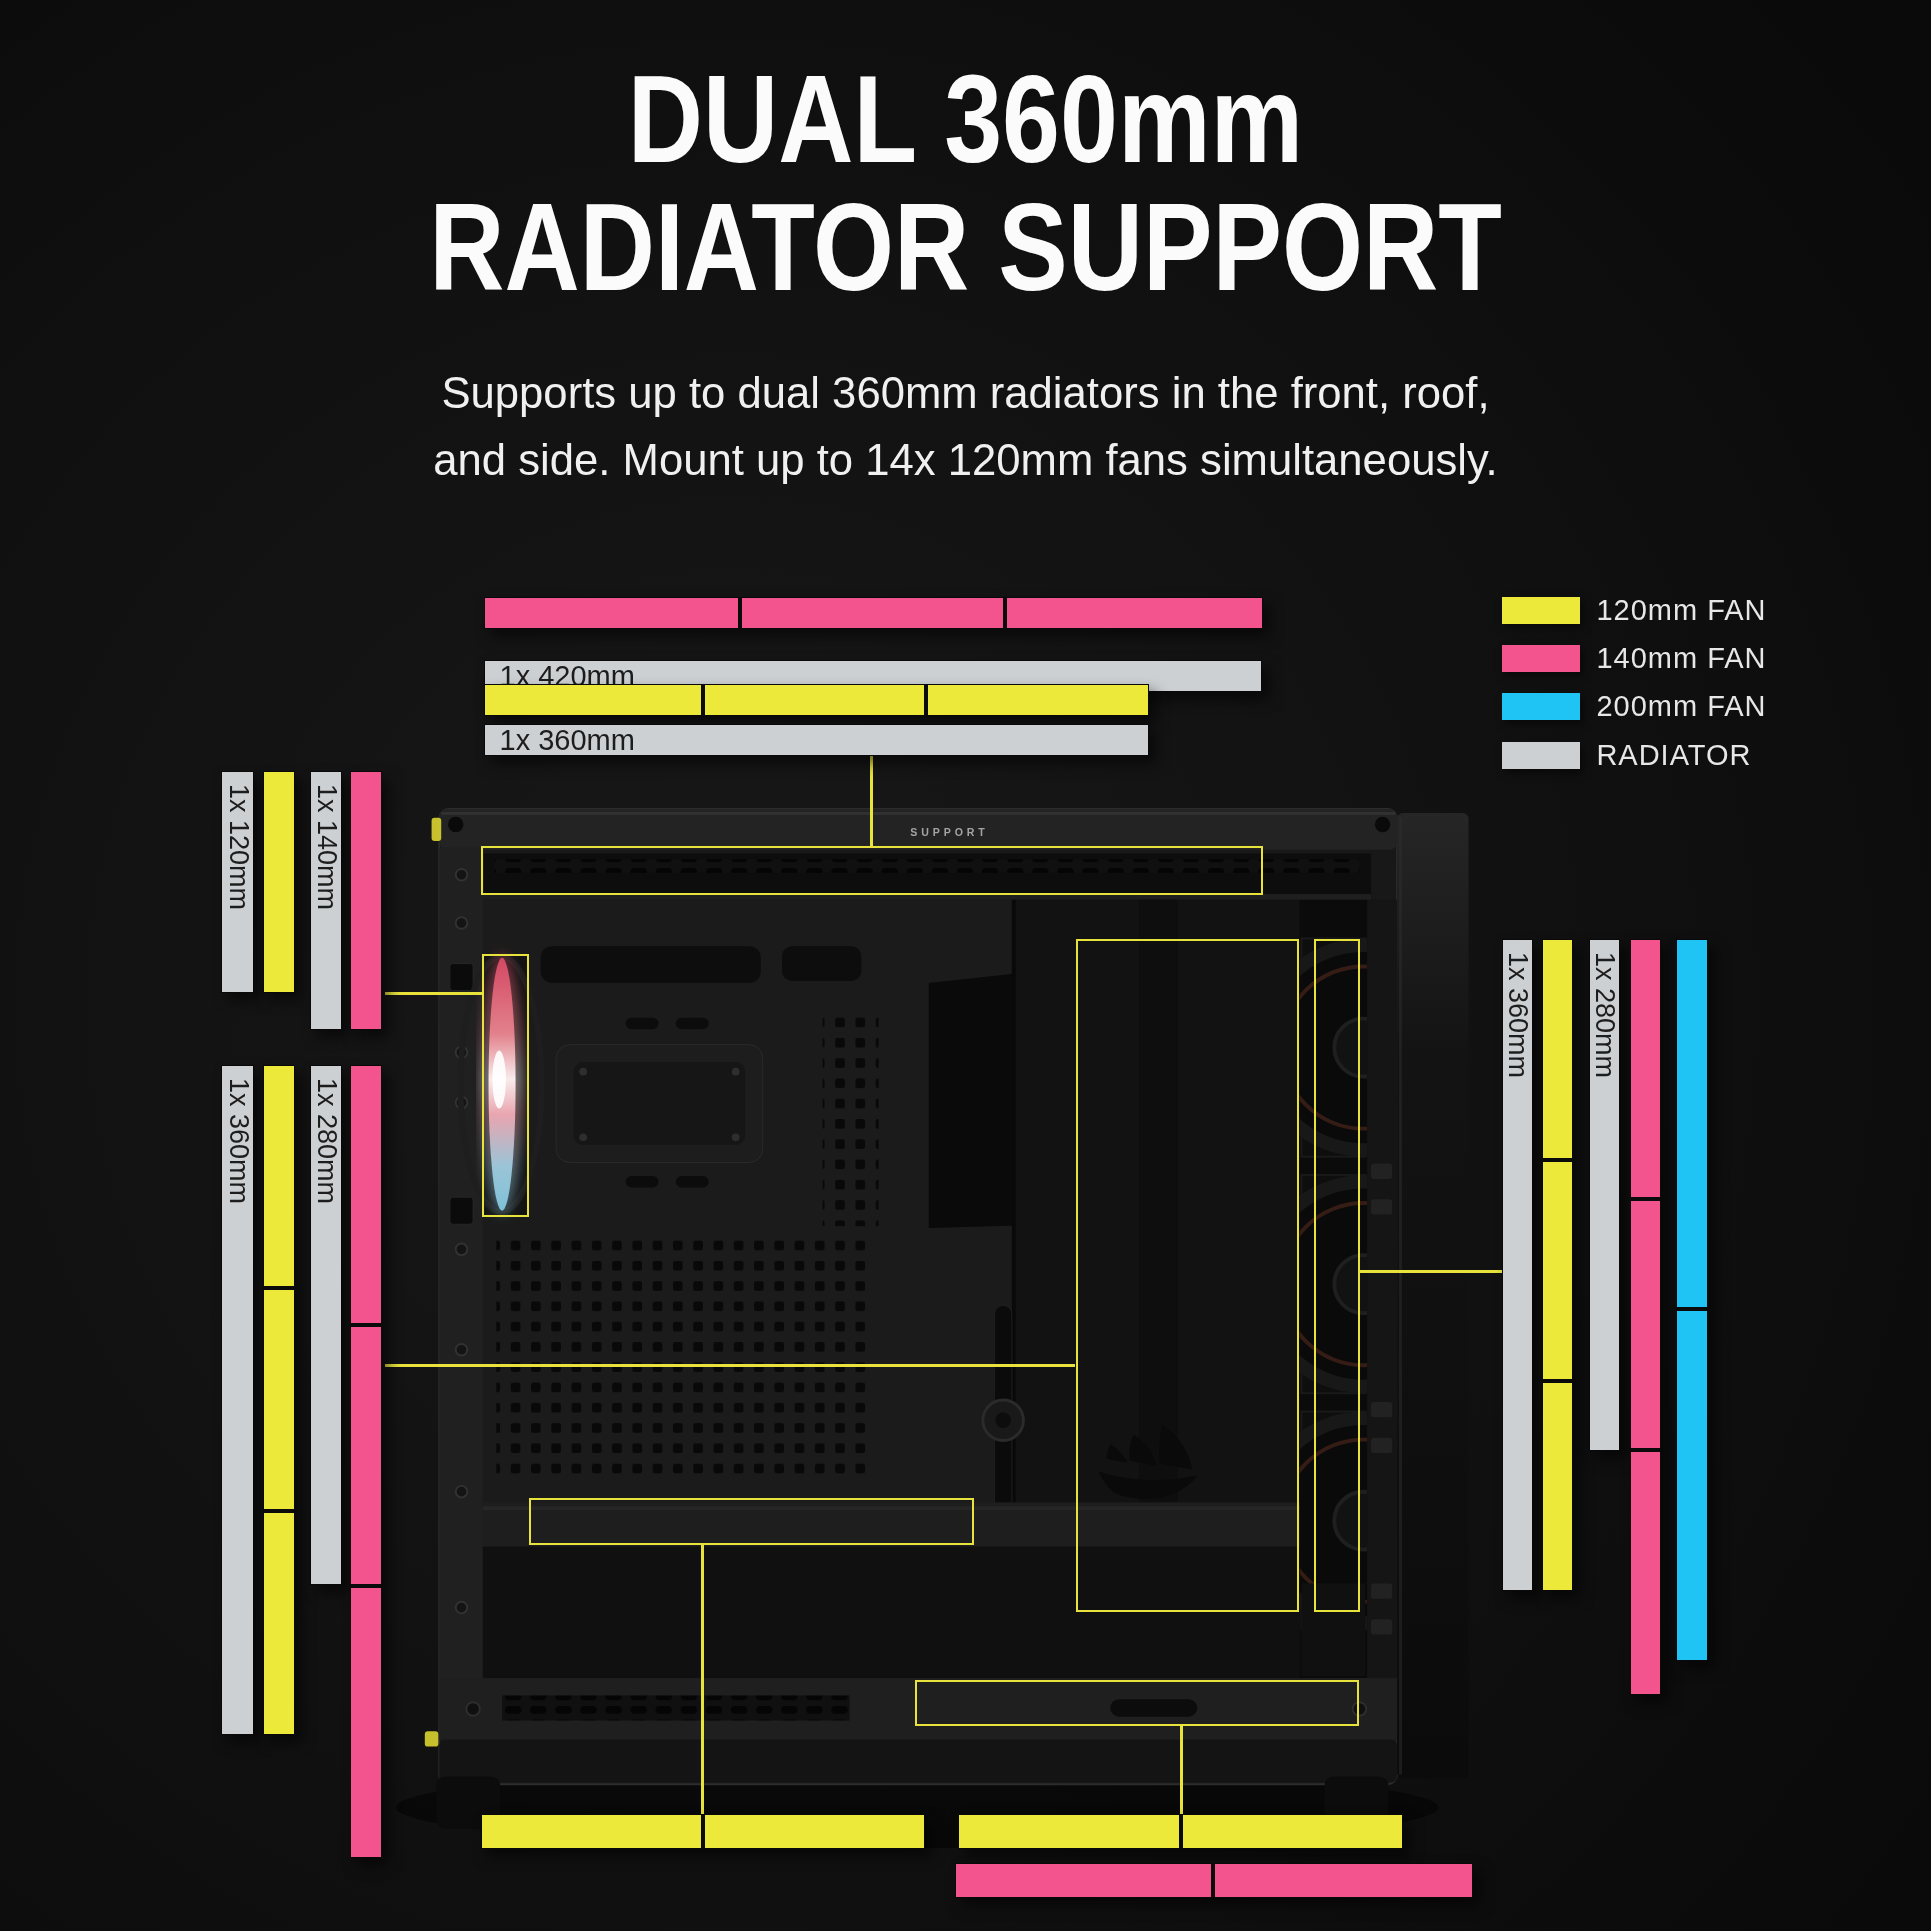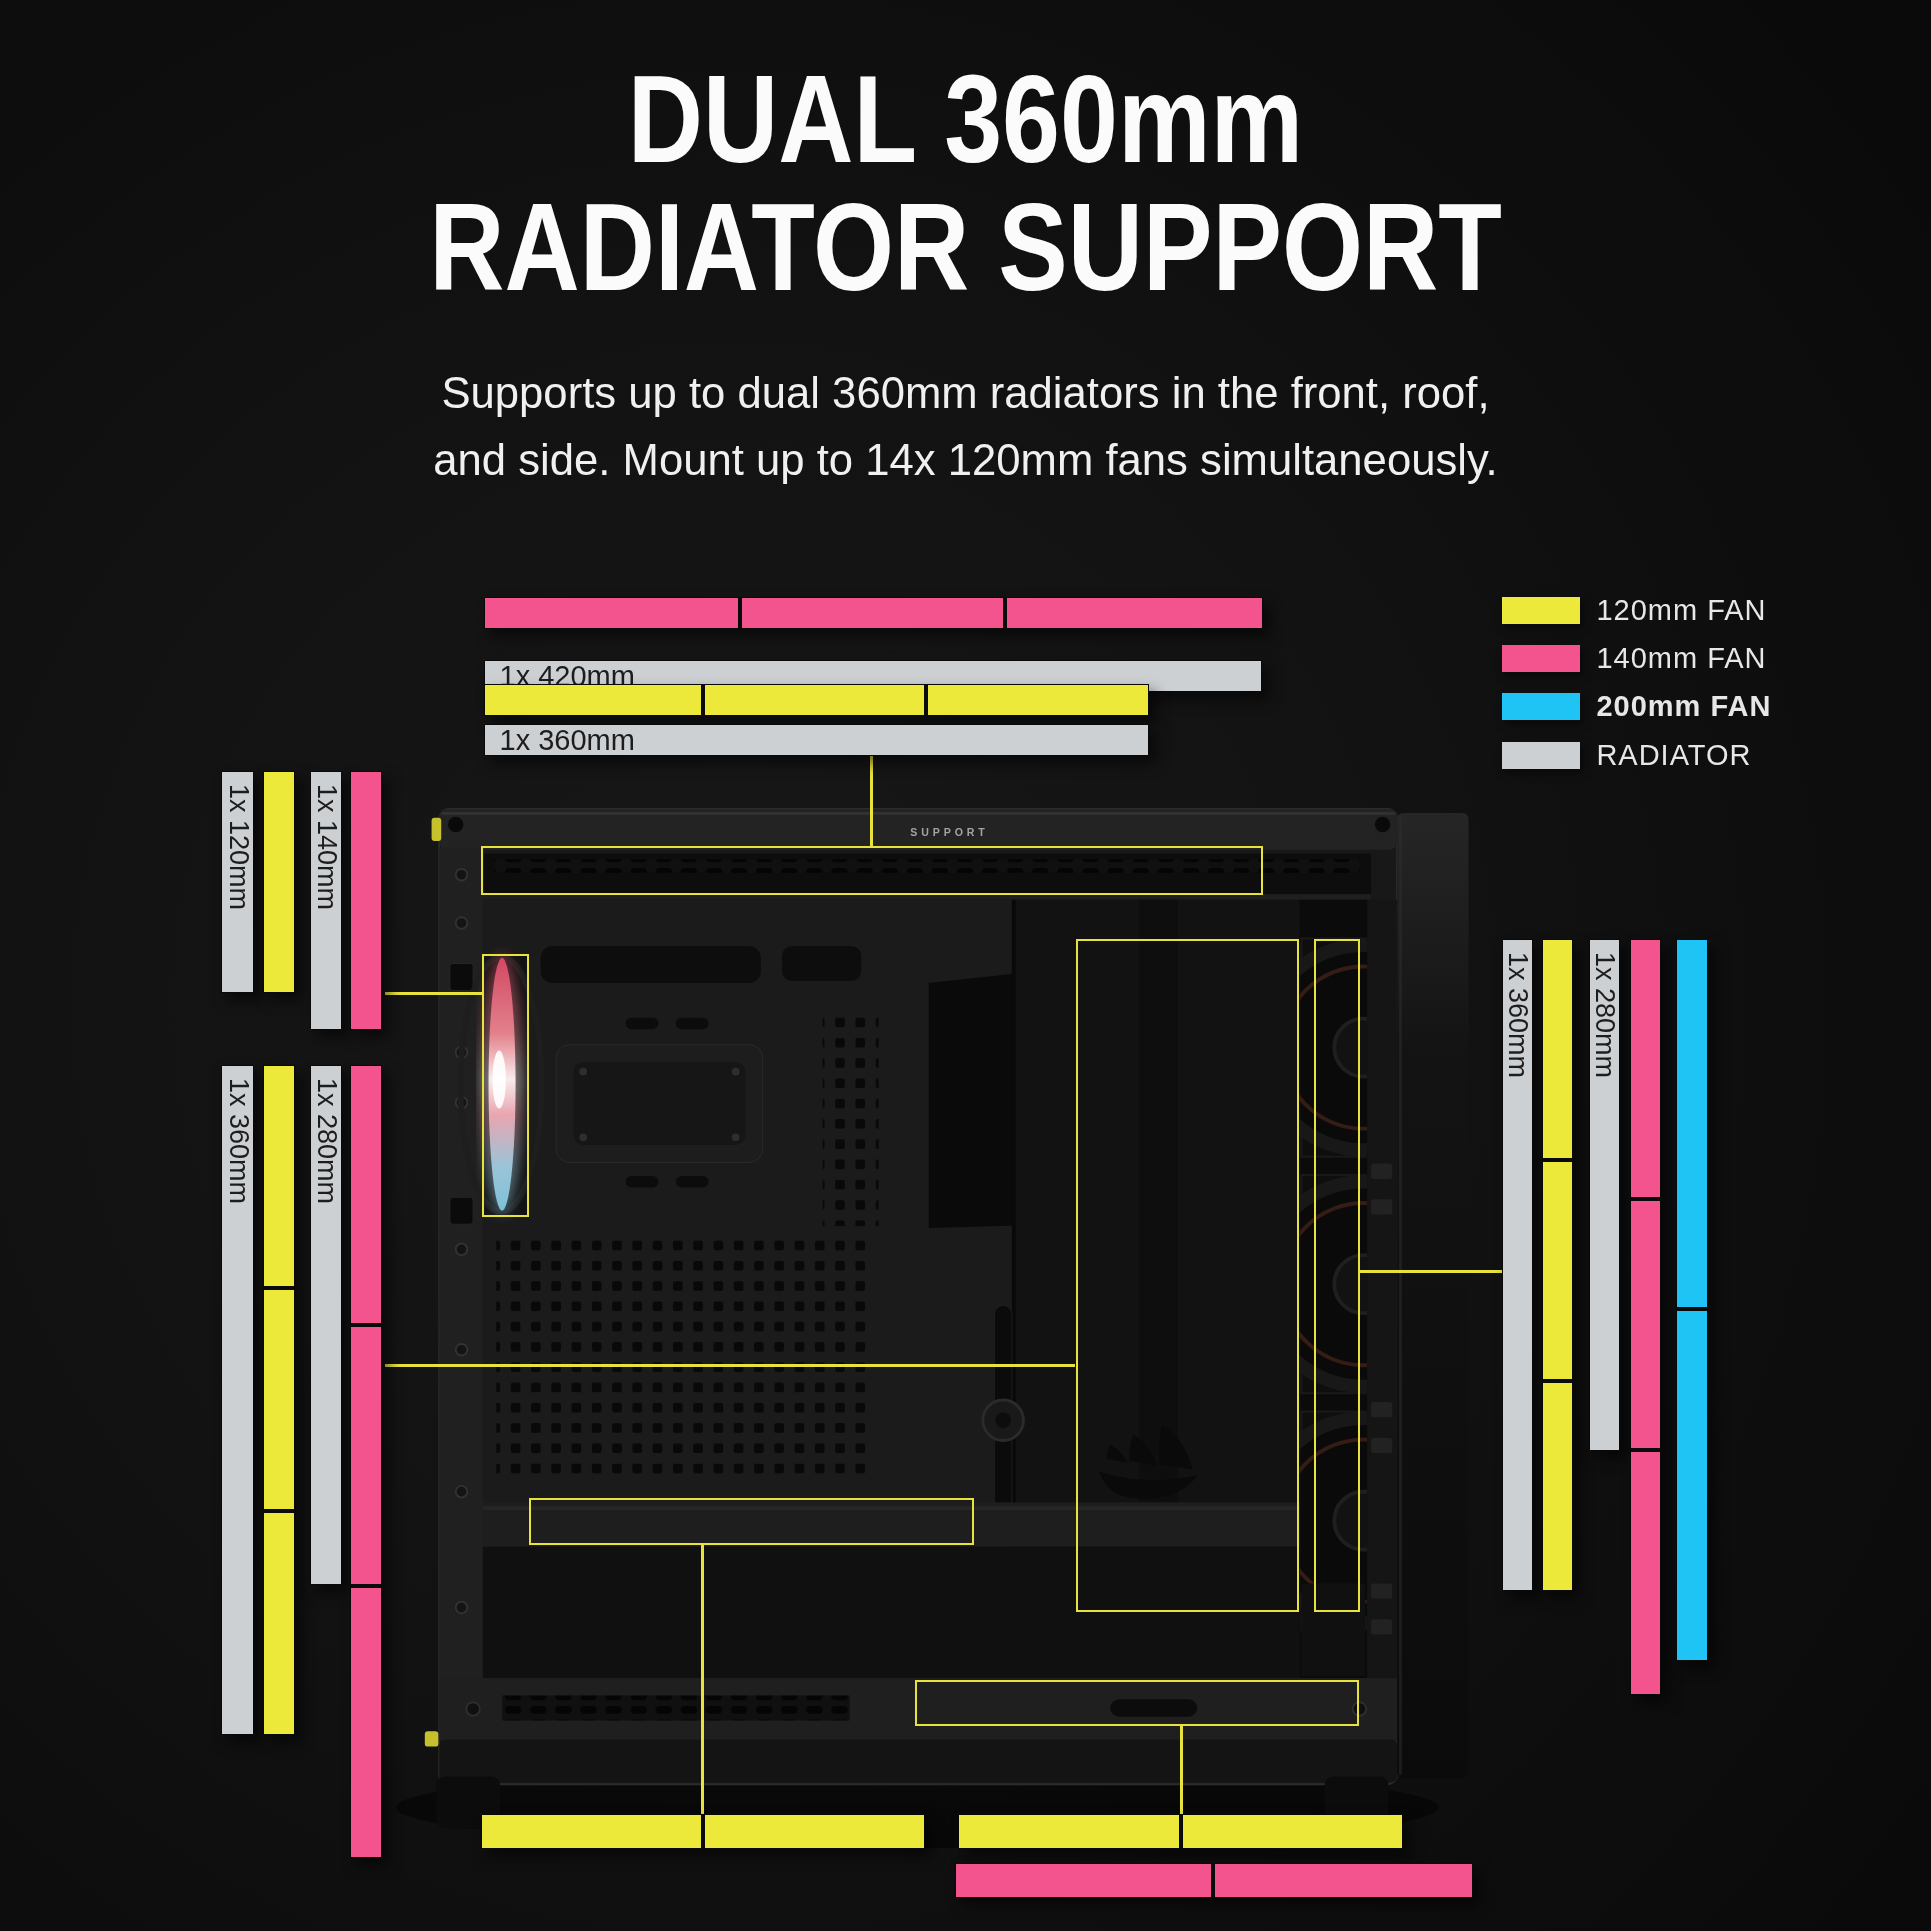--- a/index.html
+++ b/index.html
@@ -289,21 +289,21 @@
     </div>
   <div id="legend">
       <div class="legend-row" style="left: 1502px; top: 597px;">
         <span class="legend-swatch" style="background: rgb(237, 233, 59);"></span>
         <span class="legend-label">120mm FAN</span>
       </div>
       <div class="legend-row" style="left: 1502px; top: 645px;">
         <span class="legend-swatch" style="background: rgb(244, 84, 142);"></span>
         <span class="legend-label">140mm FAN</span>
       </div>
-      <div class="legend-row" style="left: 1502px; top: 693px; font-weight: bold;">
+      <div class="legend-row" style="left: 1502px; top: 693px;">
         <span class="legend-swatch" style="background: rgb(31, 195, 244);"></span>
         <span class="legend-label">200mm FAN</span>
       </div>
       <div class="legend-row" style="left: 1502px; top: 742px;">
         <span class="legend-swatch" style="background: rgb(205, 208, 211);"></span>
         <span class="legend-label">RADIATOR</span>
       </div>
     </div>
 
 </div>

